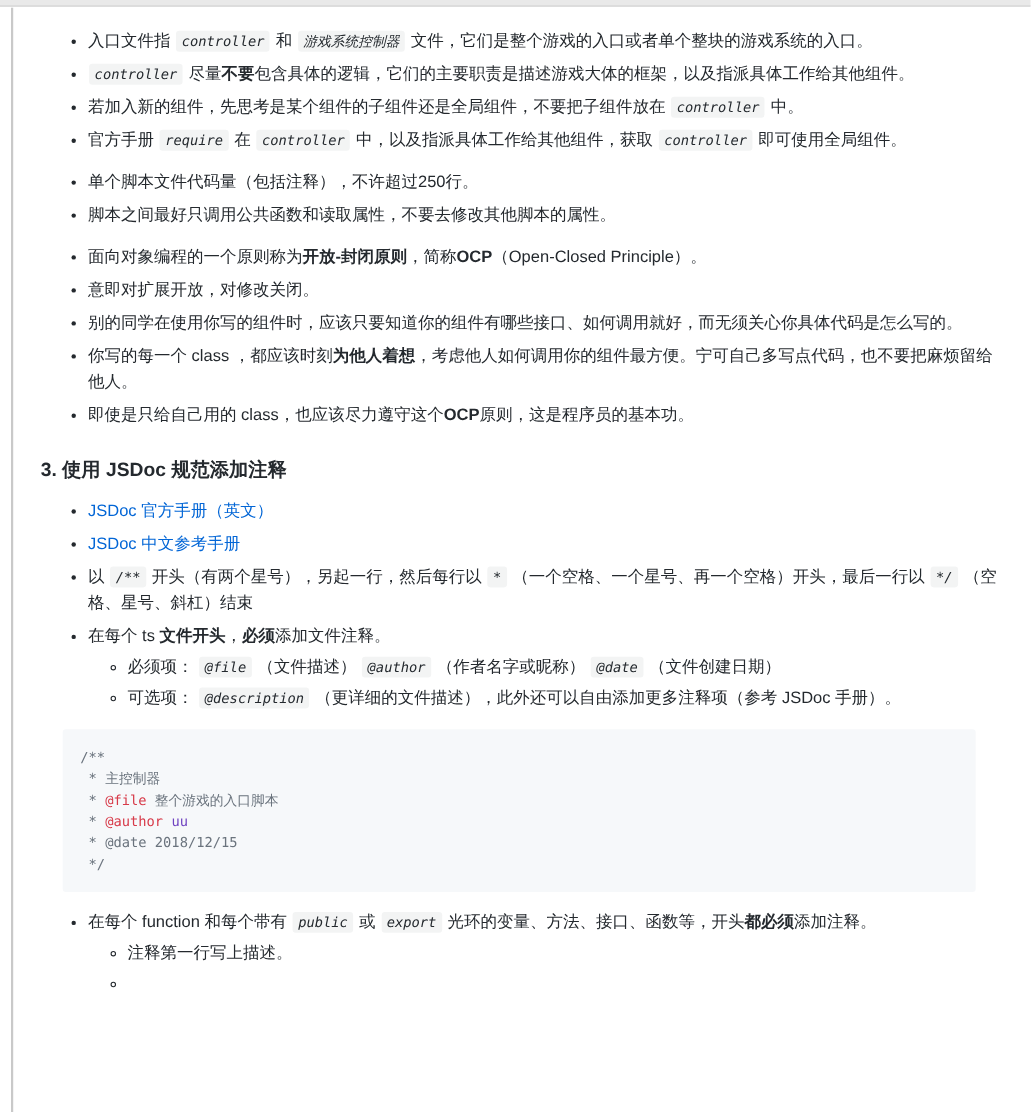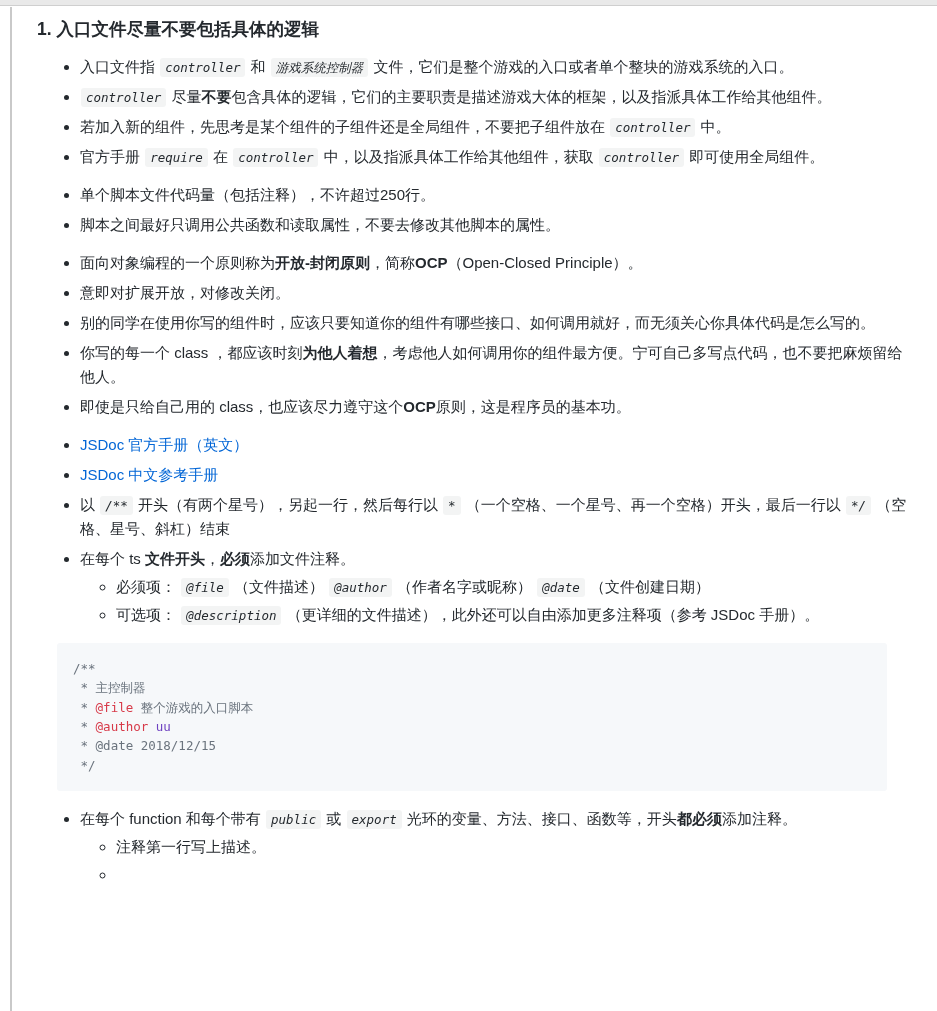--- a/index.html
+++ b/index.html
@@ -63,38 +63,38 @@
   .tok-c { color: var(--comment, #6a737d); }
   .tok-k { color: var(--jsdoc-tag, #d73a49); }
   .tok-v { color: var(--jsdoc-value, #6f42c1); }
 </style>
 </head>
 <body>
 
 <div class="top-strip"></div>
 <div class="left-line"></div>
 <div class="markdown-body">
-    <h3 class="md-heading">1. 入口文件尽量不要包括具体的逻辑</h3>
     <ul class="lvl1">
       <li><span>入口文件指 </span><code class="inline-code">controller</code><span> 和 </span><code class="inline-code">游戏系统控制器</code><span> 文件，它们是整个游戏的入口或者单个整块的游戏系统的入口。</span></li>
       <li><code class="inline-code">controller</code><span> 尽量</span><strong>不要</strong><span>包含具体的逻辑，它们的主要职责是描述游戏大体的框架，以及指派具体工作给其他组件。</span></li>
       <li><span>若加入新的组件，先思考是某个组件的子组件还是全局组件，不要把子组件放在 </span><code class="inline-code">controller</code><span> 中。</span></li>
       <li><span>官方手册 </span><code class="inline-code">require</code><span> 在 </span><code class="inline-code">controller</code><span> 中，以及指派具体工作给其他组件，获取 </span><code class="inline-code">controller</code><span> 即可使用全局组件。</span></li>
     </ul>
     <ul class="lvl1">
       <li><span>单个脚本文件代码量（包括注释），不许超过250行。</span></li>
       <li><span>脚本之间最好只调用公共函数和读取属性，不要去修改其他脚本的属性。</span></li>
     </ul>
     <ul class="lvl1">
       <li><span>面向对象编程的一个原则称为</span><strong>开放-封闭原则</strong><span>，简称</span><strong>OCP</strong><span>（Open-Closed Principle）。</span></li>
       <li><span>意即对扩展开放，对修改关闭。</span></li>
       <li><span>别的同学在使用你写的组件时，应该只要知道你的组件有哪些接口、如何调用就好，而无须关心你具体代码是怎么写的。</span></li>
       <li><span>你写的每一个 class ，都应该时刻</span><strong>为他人着想</strong><span>，考虑他人如何调用你的组件最方便。宁可自己多写点代码，也不要把麻烦留给他人。</span></li>
       <li><span>即使是只给自己用的 class，也应该尽力遵守这个</span><strong>OCP</strong><span>原则，这是程序员的基本功。</span></li>
     </ul>
+    <h3 class="md-heading">3. 使用 JSDoc 规范添加注释</h3>
     <ul class="lvl1">
       <li><a href="#">JSDoc 官方手册（英文）</a></li>
       <li><a href="#">JSDoc 中文参考手册</a></li>
       <li><span>以 </span><code class="inline-code">/**</code><span> 开头（有两个星号），另起一行，然后每行以 </span><code class="inline-code">*</code><span> （一个空格、一个星号、再一个空格）开头，最后一行以 </span><code class="inline-code">*/</code><span> （空格、星号、斜杠）结束</span></li>
       <li><span>在每个 ts </span><strong>文件开头</strong><span>，</span><strong>必须</strong><span>添加文件注释。</span><ul class="lvl2">
           <li><span>必须项： </span><code class="inline-code">@file</code><span> （文件描述） </span><code class="inline-code">@author</code><span> （作者名字或昵称） </span><code class="inline-code">@date</code><span> （文件创建日期）</span></li>
           <li><span>可选项： </span><code class="inline-code">@description</code><span> （更详细的文件描述），此外还可以自由添加更多注释项（参考 JSDoc 手册）。</span></li>
         </ul></li>
     </ul>
     <pre class="code-block"><div class="code-line"><span class="tok-c">/**</span></div><div class="code-line"><span class="tok-c"> * 主控制器</span></div><div class="code-line"><span class="tok-c"> * </span><span class="tok-k">@file</span><span class="tok-c"> 整个游戏的入口脚本</span></div><div class="code-line"><span class="tok-c"> * </span><span class="tok-k">@author</span><span class="tok-c"> </span><span class="tok-v">uu</span></div><div class="code-line"><span class="tok-c"> * @date 2018/12/15</span></div><div class="code-line"><span class="tok-c"> */</span></div></pre>

